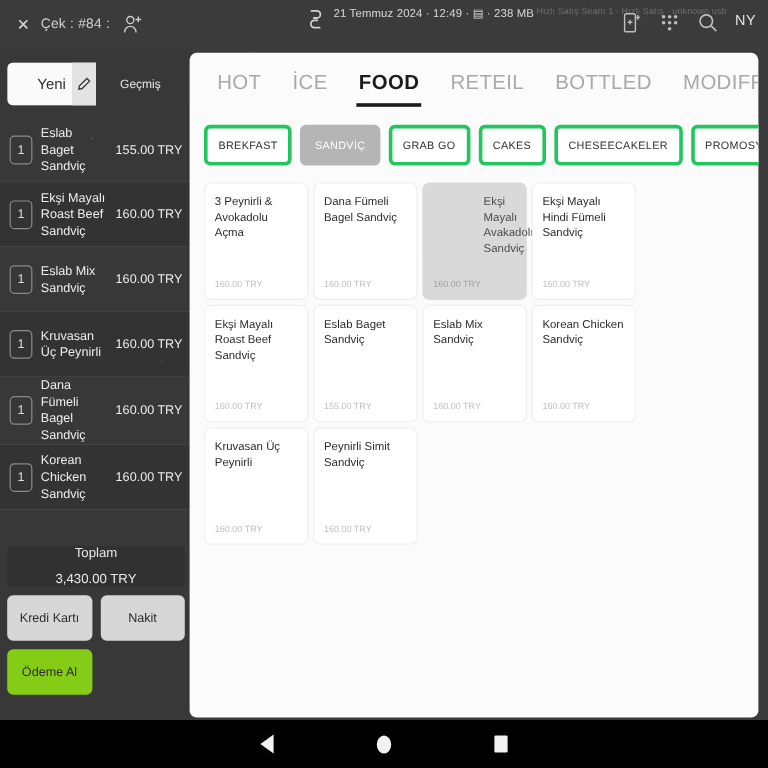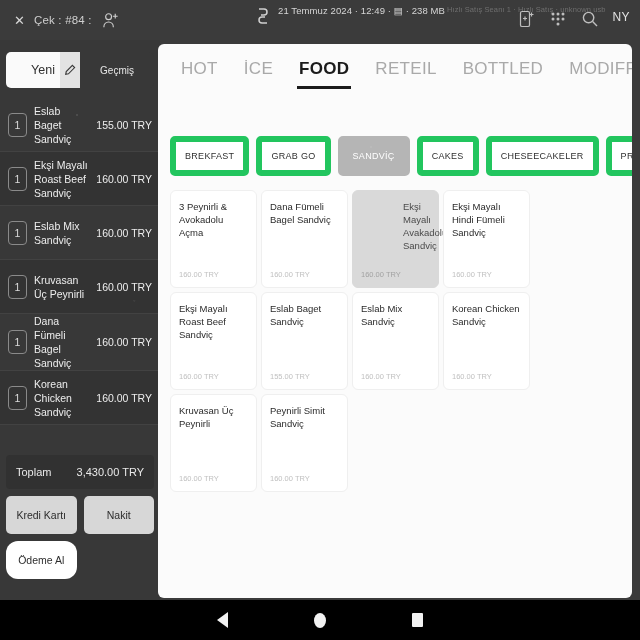--- a/index.html
+++ b/index.html
@@ -60,45 +60,45 @@
     padding:0 8px 0 8px;box-sizing:border-box;width:160px;min-height:54px;
     border-bottom:1px solid #424242;}
   .cart-row.alt{background:#333333;}
   .qty{width:17px;height:22px;border:1px solid #8a8a8a;border-radius:4px;flex:0 0 17px;
     display:flex;align-items:center;justify-content:center;color:#dcdcdc;font-size:10.5px;}
   .cart-name{flex:1;color:#ededed;font-size:10.5px;line-height:14px;}
   .cart-price{color:#ededed;font-size:10.5px;white-space:nowrap;}
 
   .cart-total{position:absolute;left:6px;top:415px;width:148px;height:34px;
     background:#313131;border-radius:4px;display:flex;align-items:center;
-    justify-content:space-between;padding:0 10px;box-sizing:border-box;}
+    justify-content:space-between;padding:0 10px;box-sizing:border-box;flex-direction:column;}
   .cart-total-label{color:#e9e9e9;font-size:11px;}
   .cart-total-val{color:#e9e9e9;font-size:11px;}
 
   .pay-grid{position:absolute;left:6px;top:456px;width:148px;}
   .pay-row{display:flex;gap:7px;margin-bottom:7px;}
   .pay-btn{flex:1;height:38px;border-radius:5px;background:#d7d7d7;color:#2d2d2d;
     font-size:10.5px;display:flex;align-items:center;justify-content:center;}
-  .pay-btn.dark{background:#ffffff;border-radius:12px;}
+  .pay-btn.dark{background:#84cc16;}
 
   
   .panel{position:absolute;left:158px;top:44px;width:474px;height:554px;
     background:#fbfbfb;border-radius:6px;overflow:hidden;}
   .panel-tabs{display:flex;align-items:center;gap:0;padding:14px 10px 0 10px;height:46px;
     box-sizing:border-box;}
   .ptab{padding:0 13px;font-size:17px;color:#a9a9a9;position:relative;padding-bottom:10px;
     white-space:nowrap;letter-spacing:.3px;}
   .ptab.active{color:#1b1b1b;font-weight:bold;}
   .ptab.active:after{content:"";position:absolute;left:11px;right:11px;bottom:0;height:3px;
     background:#1b1b1b;}
 
   .chips{display:flex;gap:7px;padding:14px 12px 0 12px;flex-wrap:nowrap;}
-  .chip{height:28px;border-radius:5px;background:#fff;border:6px solid #22c55e;
+  .chip{height:28px;border-radius:5px;background:#fff;border:3px solid #22c55e;
     display:flex;align-items:center;justify-content:center;padding:0 9px;
-    font-size:9px;color:#2f2f2f;letter-spacing:.3px;white-space:nowrap;margin-top:32px;}
+    font-size:9px;color:#2f2f2f;letter-spacing:.3px;white-space:nowrap;}
   .chip.sel{background:#b5b5b5;color:#fff;border-color:#b5b5b5;}
 
   .grid{display:flex;flex-wrap:wrap;gap:4px;padding:14px 12px 0 12px;}
   .card{width:87px;height:98px;border-radius:6px;background:#fff;border:1px solid #efefef;
     position:relative;padding:9px 8px;box-sizing:border-box;}
   .card.sel{background:#d9d9d9;border-color:#d9d9d9;}
   .card-name{font-size:9.5px;color:#2b2b2b;line-height:13px;}
   .card.sel .card-name{color:#4b4b4b;margin-left:42px;}
   .card-price{position:absolute;left:8px;bottom:8px;font-size:7.5px;color:#c0c0c0;}
   .card.sel .card-price{color:#a2a2a2;}
@@ -244,22 +244,22 @@
     <div class="panel-tabs" id="panel-tabs">
         <div class="ptab">HOT</div>
         <div class="ptab">İCE</div>
         <div class="ptab active">FOOD</div>
         <div class="ptab">RETEIL</div>
         <div class="ptab">BOTTLED</div>
         <div class="ptab">MODIFFRES</div>
       </div>
     <div class="chips" id="chips">
         <div class="chip">BREKFAST</div>
+        <div class="chip sel">SANDVİÇ</div>
         <div class="chip">GRAB GO</div>
-        <div class="chip sel">SANDVİÇ</div>
         <div class="chip">CAKES</div>
         <div class="chip">CHESEECAKELER</div>
         <div class="chip">PROMOSYON</div>
       </div>
     <div class="grid" id="grid">
         <div class="card">
           <div class="card-name">3 Peynirli &amp; Avokadolu Açma</div>
           <div class="card-price">160.00 TRY</div>
         </div>
         <div class="card">

